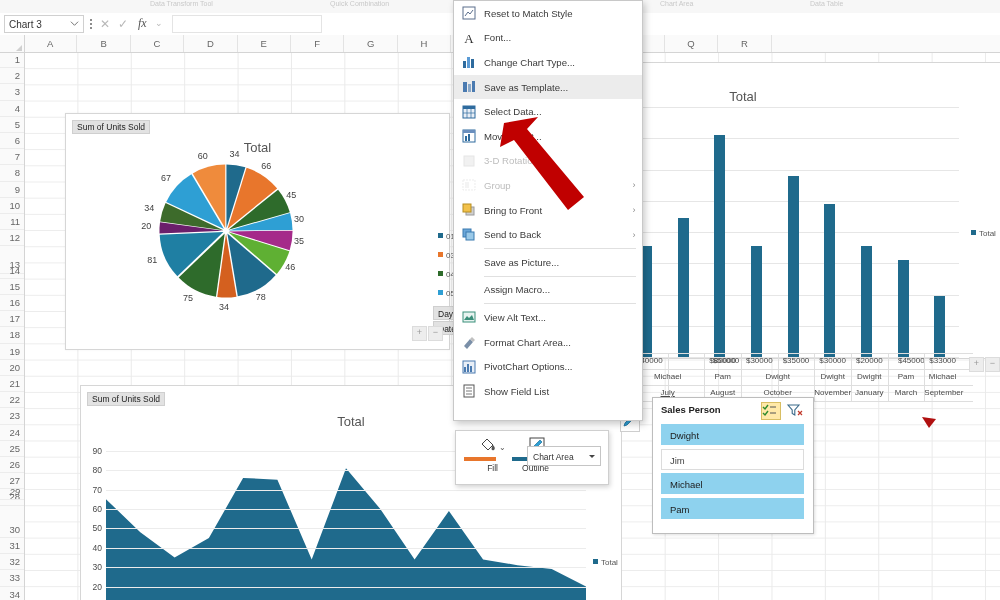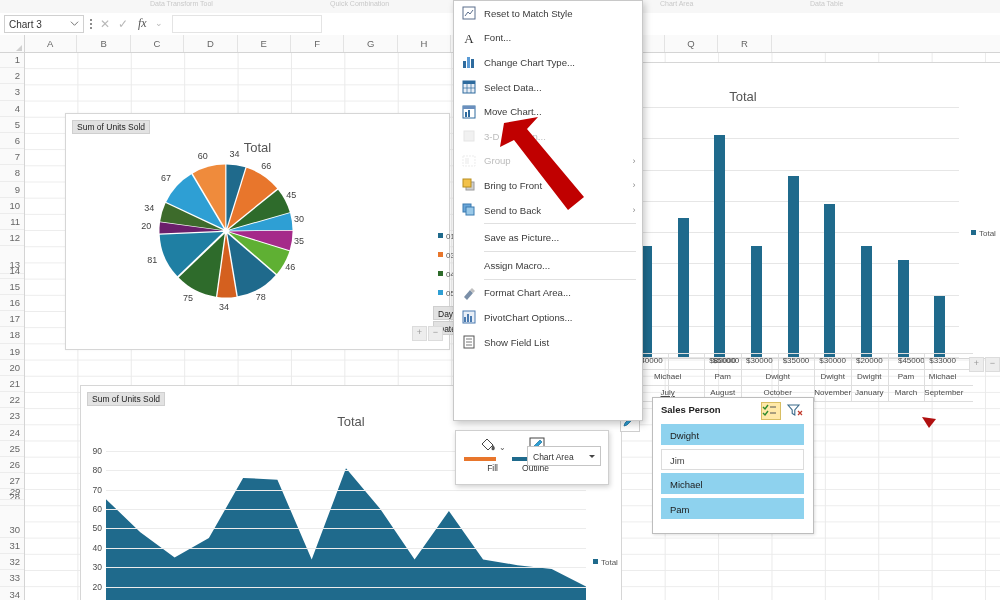--- a/index.html
+++ b/index.html
@@ -374,20 +374,31 @@
       <div class="mico">
         <svg width="16" height="16" viewBox="0 0 16 16">
           <rect x="2" y="7" width="3" height="7" fill="#2e6b9e"></rect>
           <rect x="6" y="3" width="3" height="11" fill="#5b9bd5"></rect>
           <rect x="10" y="5" width="3" height="9" fill="#2e6b9e"></rect>
         </svg>
       </div>
       <div class="mtxt">Change Chart Type...</div>
       <div class="marrow"></div>
     </div>
+    <div class="mi hl">
+      <div class="mico">
+        <svg width="16" height="16" viewBox="0 0 16 16">
+          <rect x="2" y="3" width="4" height="10" fill="#4a7ab0"></rect>
+          <rect x="7" y="5" width="3" height="8" fill="#8aa8c8"></rect>
+          <rect x="11" y="2" width="3" height="11" fill="#4a7ab0"></rect>
+        </svg>
+      </div>
+      <div class="mtxt">Save as Template...</div>
+      <div class="marrow"></div>
+    </div>
     <div class="mi">
       <div class="mico">
         <svg width="16" height="16" viewBox="0 0 16 16">
           <rect x="2" y="2" width="12" height="12" fill="#e8eef6" stroke="#2e6b9e"></rect>
           <rect x="2" y="2" width="12" height="3" fill="#2e6b9e"></rect>
           <path d="M6 5 v9 M10 5 v9 M2 9 h12" stroke="#2e6b9e" stroke-width=".7"></path>
         </svg>
       </div>
       <div class="mtxt">Select Data...</div>
       <div class="marrow"></div>
@@ -449,20 +460,30 @@
       <div class="mtxt">Save as Picture...</div>
       <div class="marrow"></div>
     </div>
     <div class="msep"></div>
     <div class="mi">
       <div class="mico"></div>
       <div class="mtxt">Assign Macro...</div>
       <div class="marrow"></div>
     </div>
     <div class="msep"></div>
+    <div class="mi">
+      <div class="mico">
+        <svg width="16" height="16" viewBox="0 0 16 16">
+          <rect x="2" y="3" width="12" height="10" fill="#e8f3f0" stroke="#3a8f7a"></rect>
+          <path d="M3 11 l3 -4 l2 2 l3 -3 l2 5z" fill="#3a8f7a"></path>
+        </svg>
+      </div>
+      <div class="mtxt">View Alt Text...</div>
+      <div class="marrow"></div>
+    </div>
     <div class="mi">
       <div class="mico">
         <svg width="16" height="16" viewBox="0 0 16 16">
           <path d="M3 12 l6 -7 l3 3 l-6 7z" fill="#7a8fa8"></path>
           <path d="M9 5 l2 -2 l3 3 l-2 2z" fill="#c0c0c0"></path>
         </svg>
       </div>
       <div class="mtxt">Format Chart Area...</div>
       <div class="marrow"></div>
     </div>

